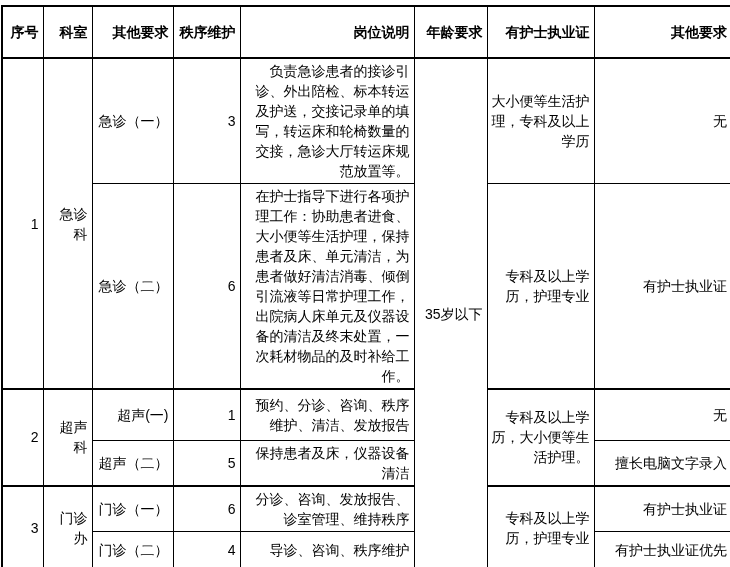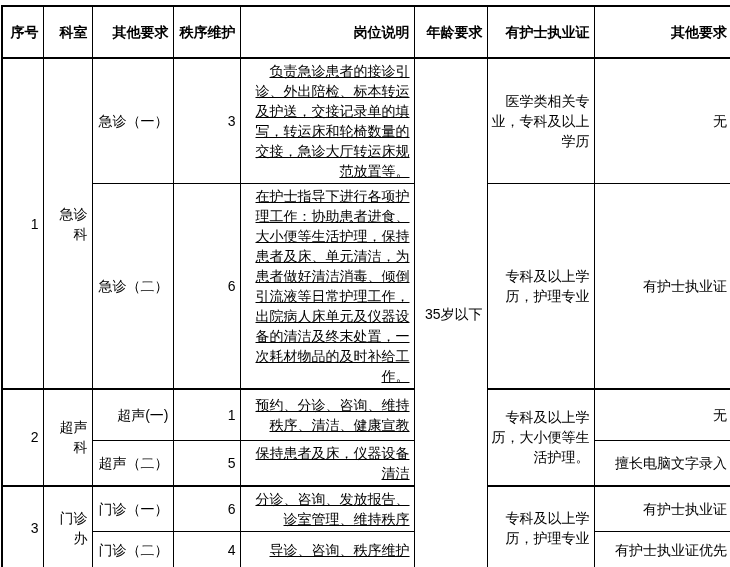--- a/index.html
+++ b/index.html
@@ -37,21 +37,20 @@
   table.recruit thead th {
     font-weight: bold;
     border-bottom-width: 2px;
     height: 46px;
   }
   tr.group-start > td { border-top-width: 2px; }
   td.desc {
     text-align: left;
     line-height: 19px;
     padding: 2px 4px;
-    text-decoration: underline;
   }
   tr.row-1 { height: 120px; }
   tr.row-2 { height: 187px; }
   tr.row-3 { height: 51px; }
   tr.row-4 { height: 39px; }
   tr.row-5 { height: 37px; }
   tr.row-6 { height: 39px; }
 </style>
 </head>
 <body>
@@ -81,36 +80,36 @@
       </tr>
     </thead>
     <tbody>
       <tr class="row-1">
         <td rowspan="2">1</td>
         <td rowspan="2">急诊科</td>
         <td>急诊（一）</td>
         <td>3</td>
         <td class="desc">负责急诊患者的接诊引诊、外出陪检、标本转运及护送，交接记录单的填写，转运床和轮椅数量的交接，急诊大厅转运床规范放置等。</td>
         <td rowspan="6">35岁以下</td>
-        <td>医学类相关专业，专科及以上学历</td>
+        <td>大小便等生活护理，专科及以上学历</td>
         <td>无</td>
       </tr>
       <tr class="row-2">
         <td>急诊（二）</td>
         <td>6</td>
         <td class="desc">在护士指导下进行各项护理工作：协助患者进食、大小便等生活护理，保持患者及床、单元清洁，为患者做好清洁消毒、倾倒引流液等日常护理工作，出院病人床单元及仪器设备的清洁及终末处置，一次耗材物品的及时补给工作。</td>
         <td>专科及以上学历，护理专业</td>
         <td>有护士执业证</td>
       </tr>
       <tr class="row-3 group-start">
         <td rowspan="2">2</td>
         <td rowspan="2">超声科</td>
         <td>超声(一)</td>
         <td>1</td>
-        <td class="desc">预约、分诊、咨询、维持秩序、清洁、健康宣教</td>
+        <td class="desc">预约、分诊、咨询、秩序维护、清洁、发放报告</td>
         <td rowspan="2">专科及以上学历，大小便等生活护理。</td>
         <td>无</td>
       </tr>
       <tr class="row-4">
         <td>超声（二）</td>
         <td>5</td>
         <td class="desc">保持患者及床，仪器设备清洁</td>
         <td>擅长电脑文字录入</td>
       </tr>
       <tr class="row-5 group-start">

